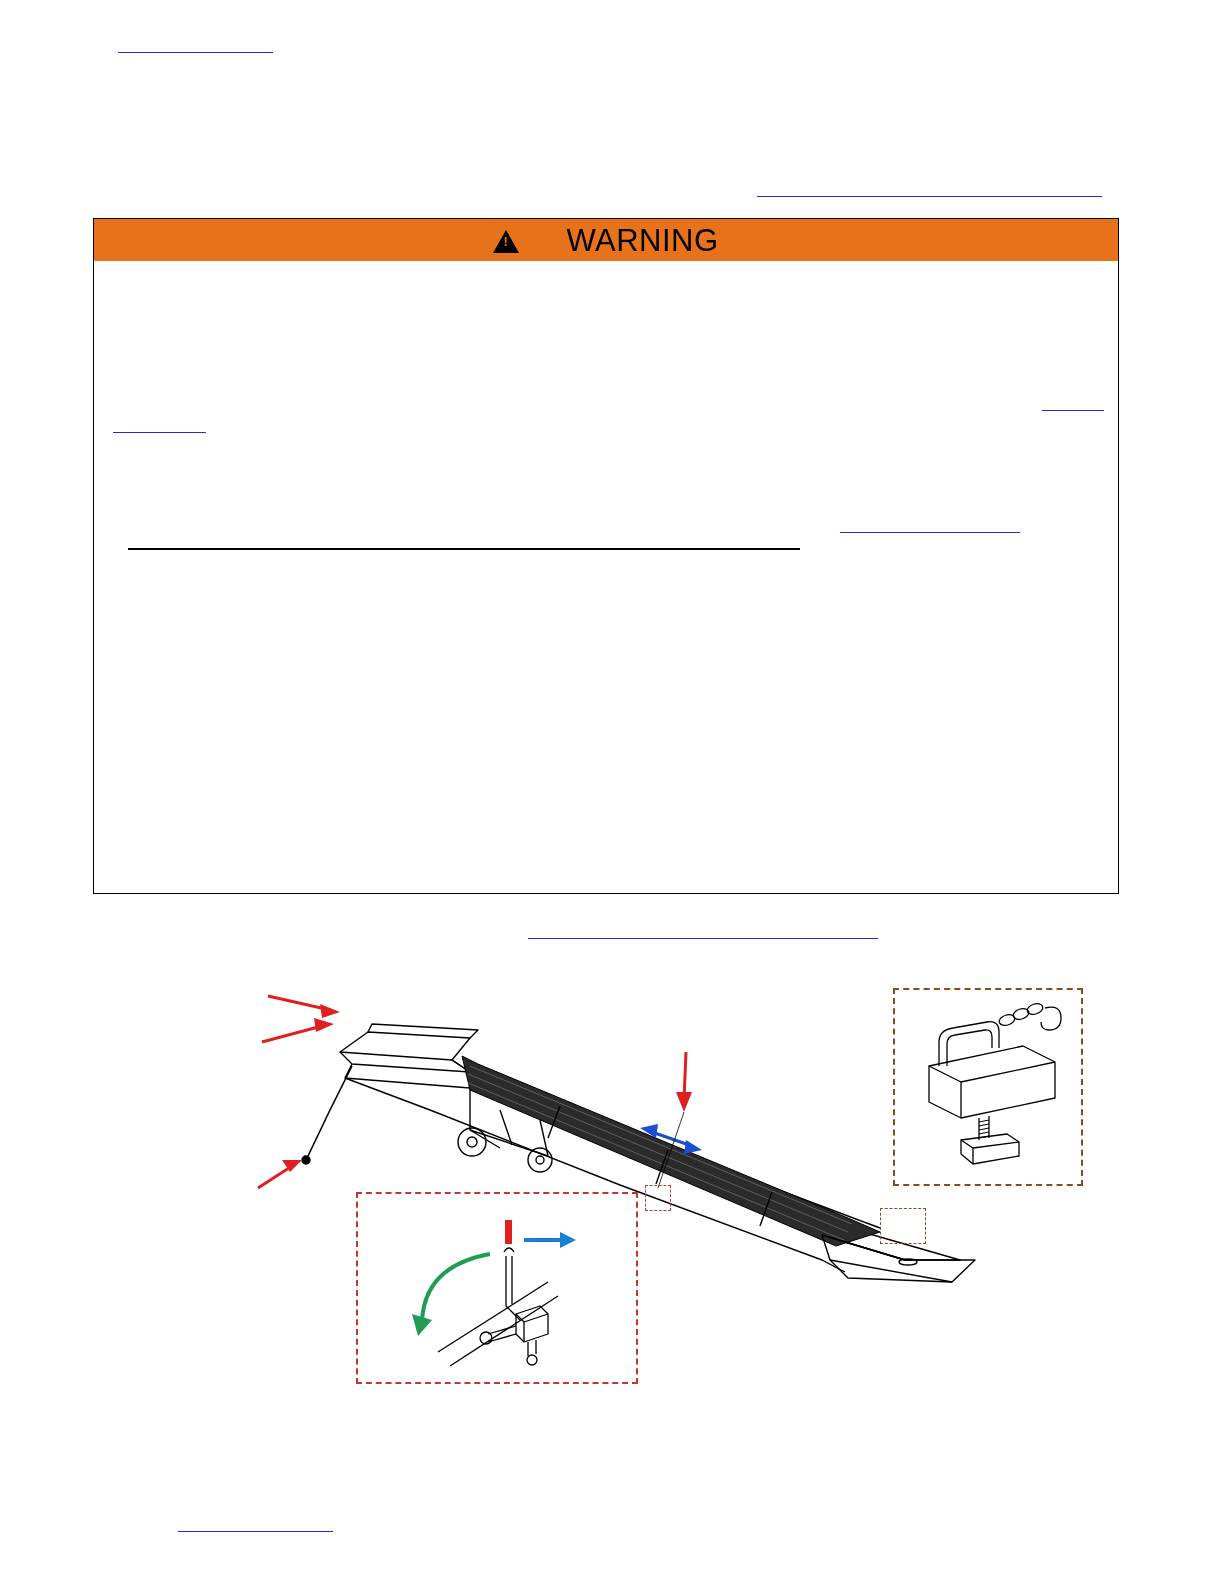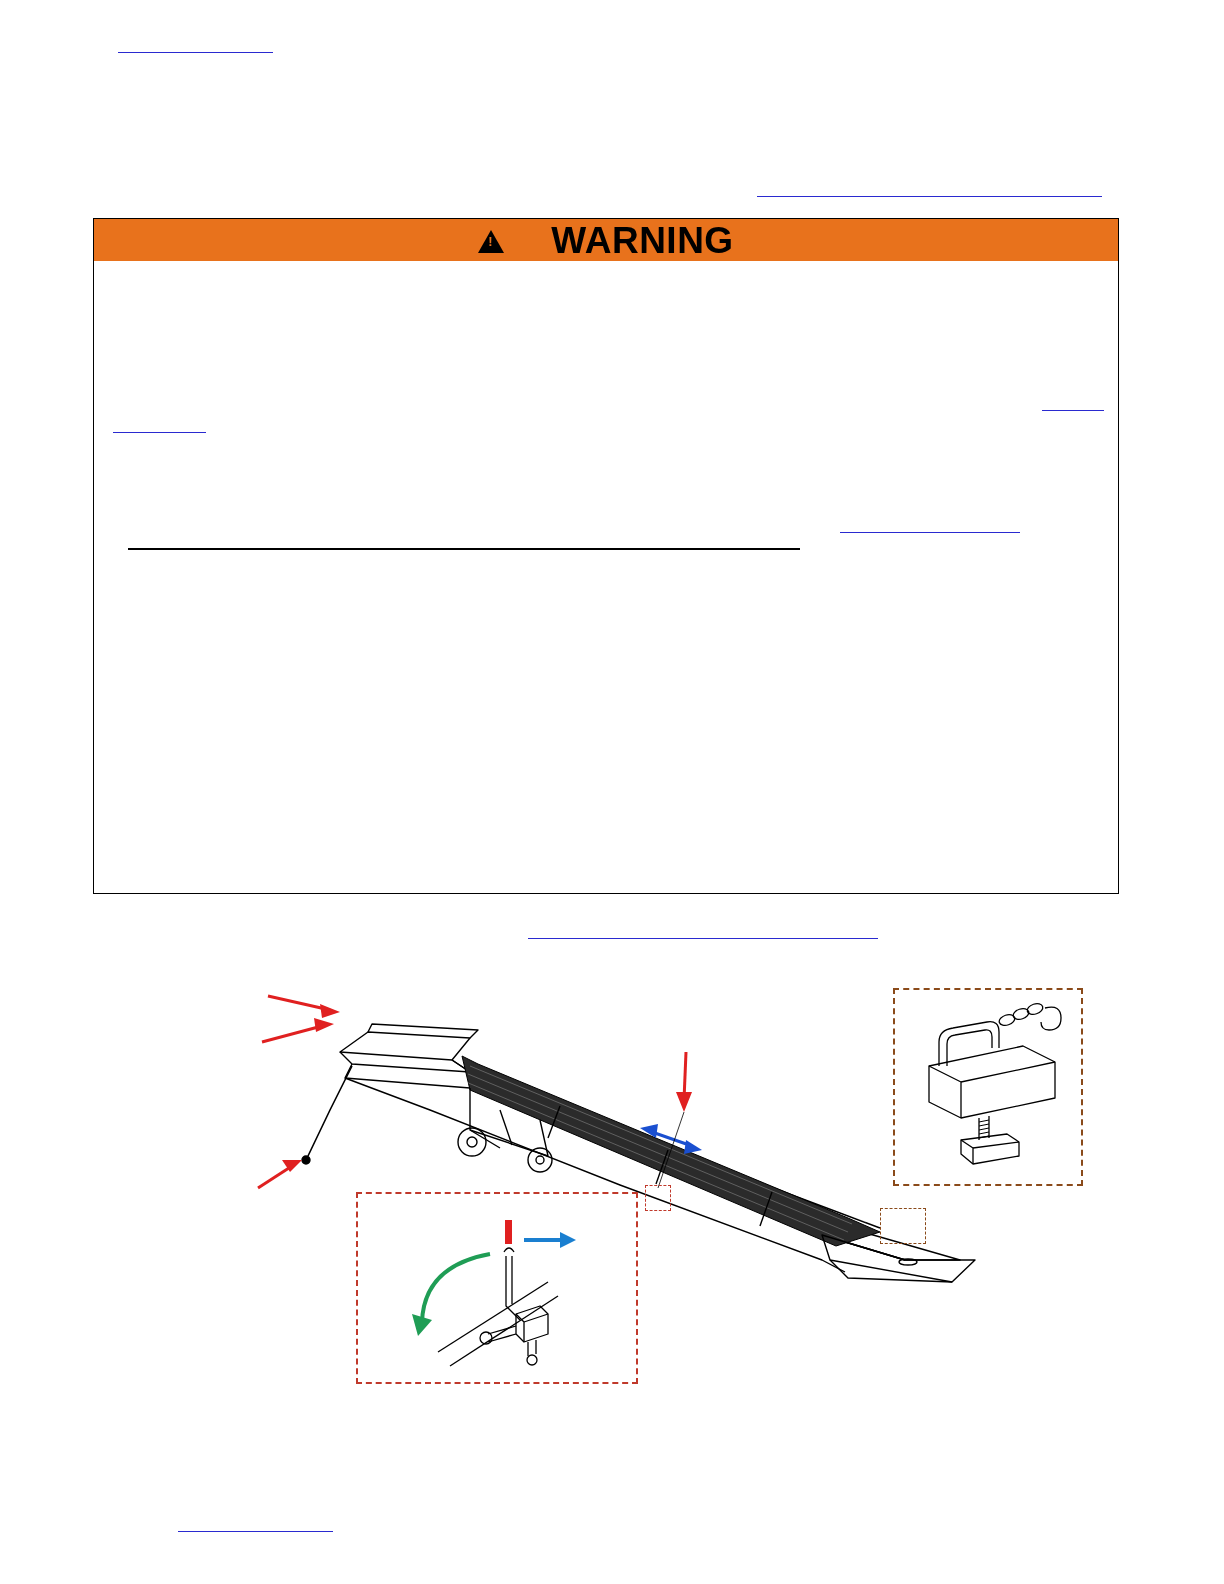--- a/index.html
+++ b/index.html
@@ -77,22 +77,22 @@
     left: -3px;
     top: 5px;
     font-family: "Liberation Sans", sans-serif;
     font-weight: bold;
     font-size: 13px;
     color: #e8721c;
     line-height: 1;
   }
   .warning-title {
     font-family: "Liberation Sans", sans-serif;
-    font-weight: bold;
-    font-size: 37px;
+    font-weight: normal;
+    font-size: 31px;
     letter-spacing: 0.5px;
     color: #000000;
     line-height: 1;
     margin-left: 43px;
   }
 
   
   .figure {
     position: absolute;
     left: 0;

